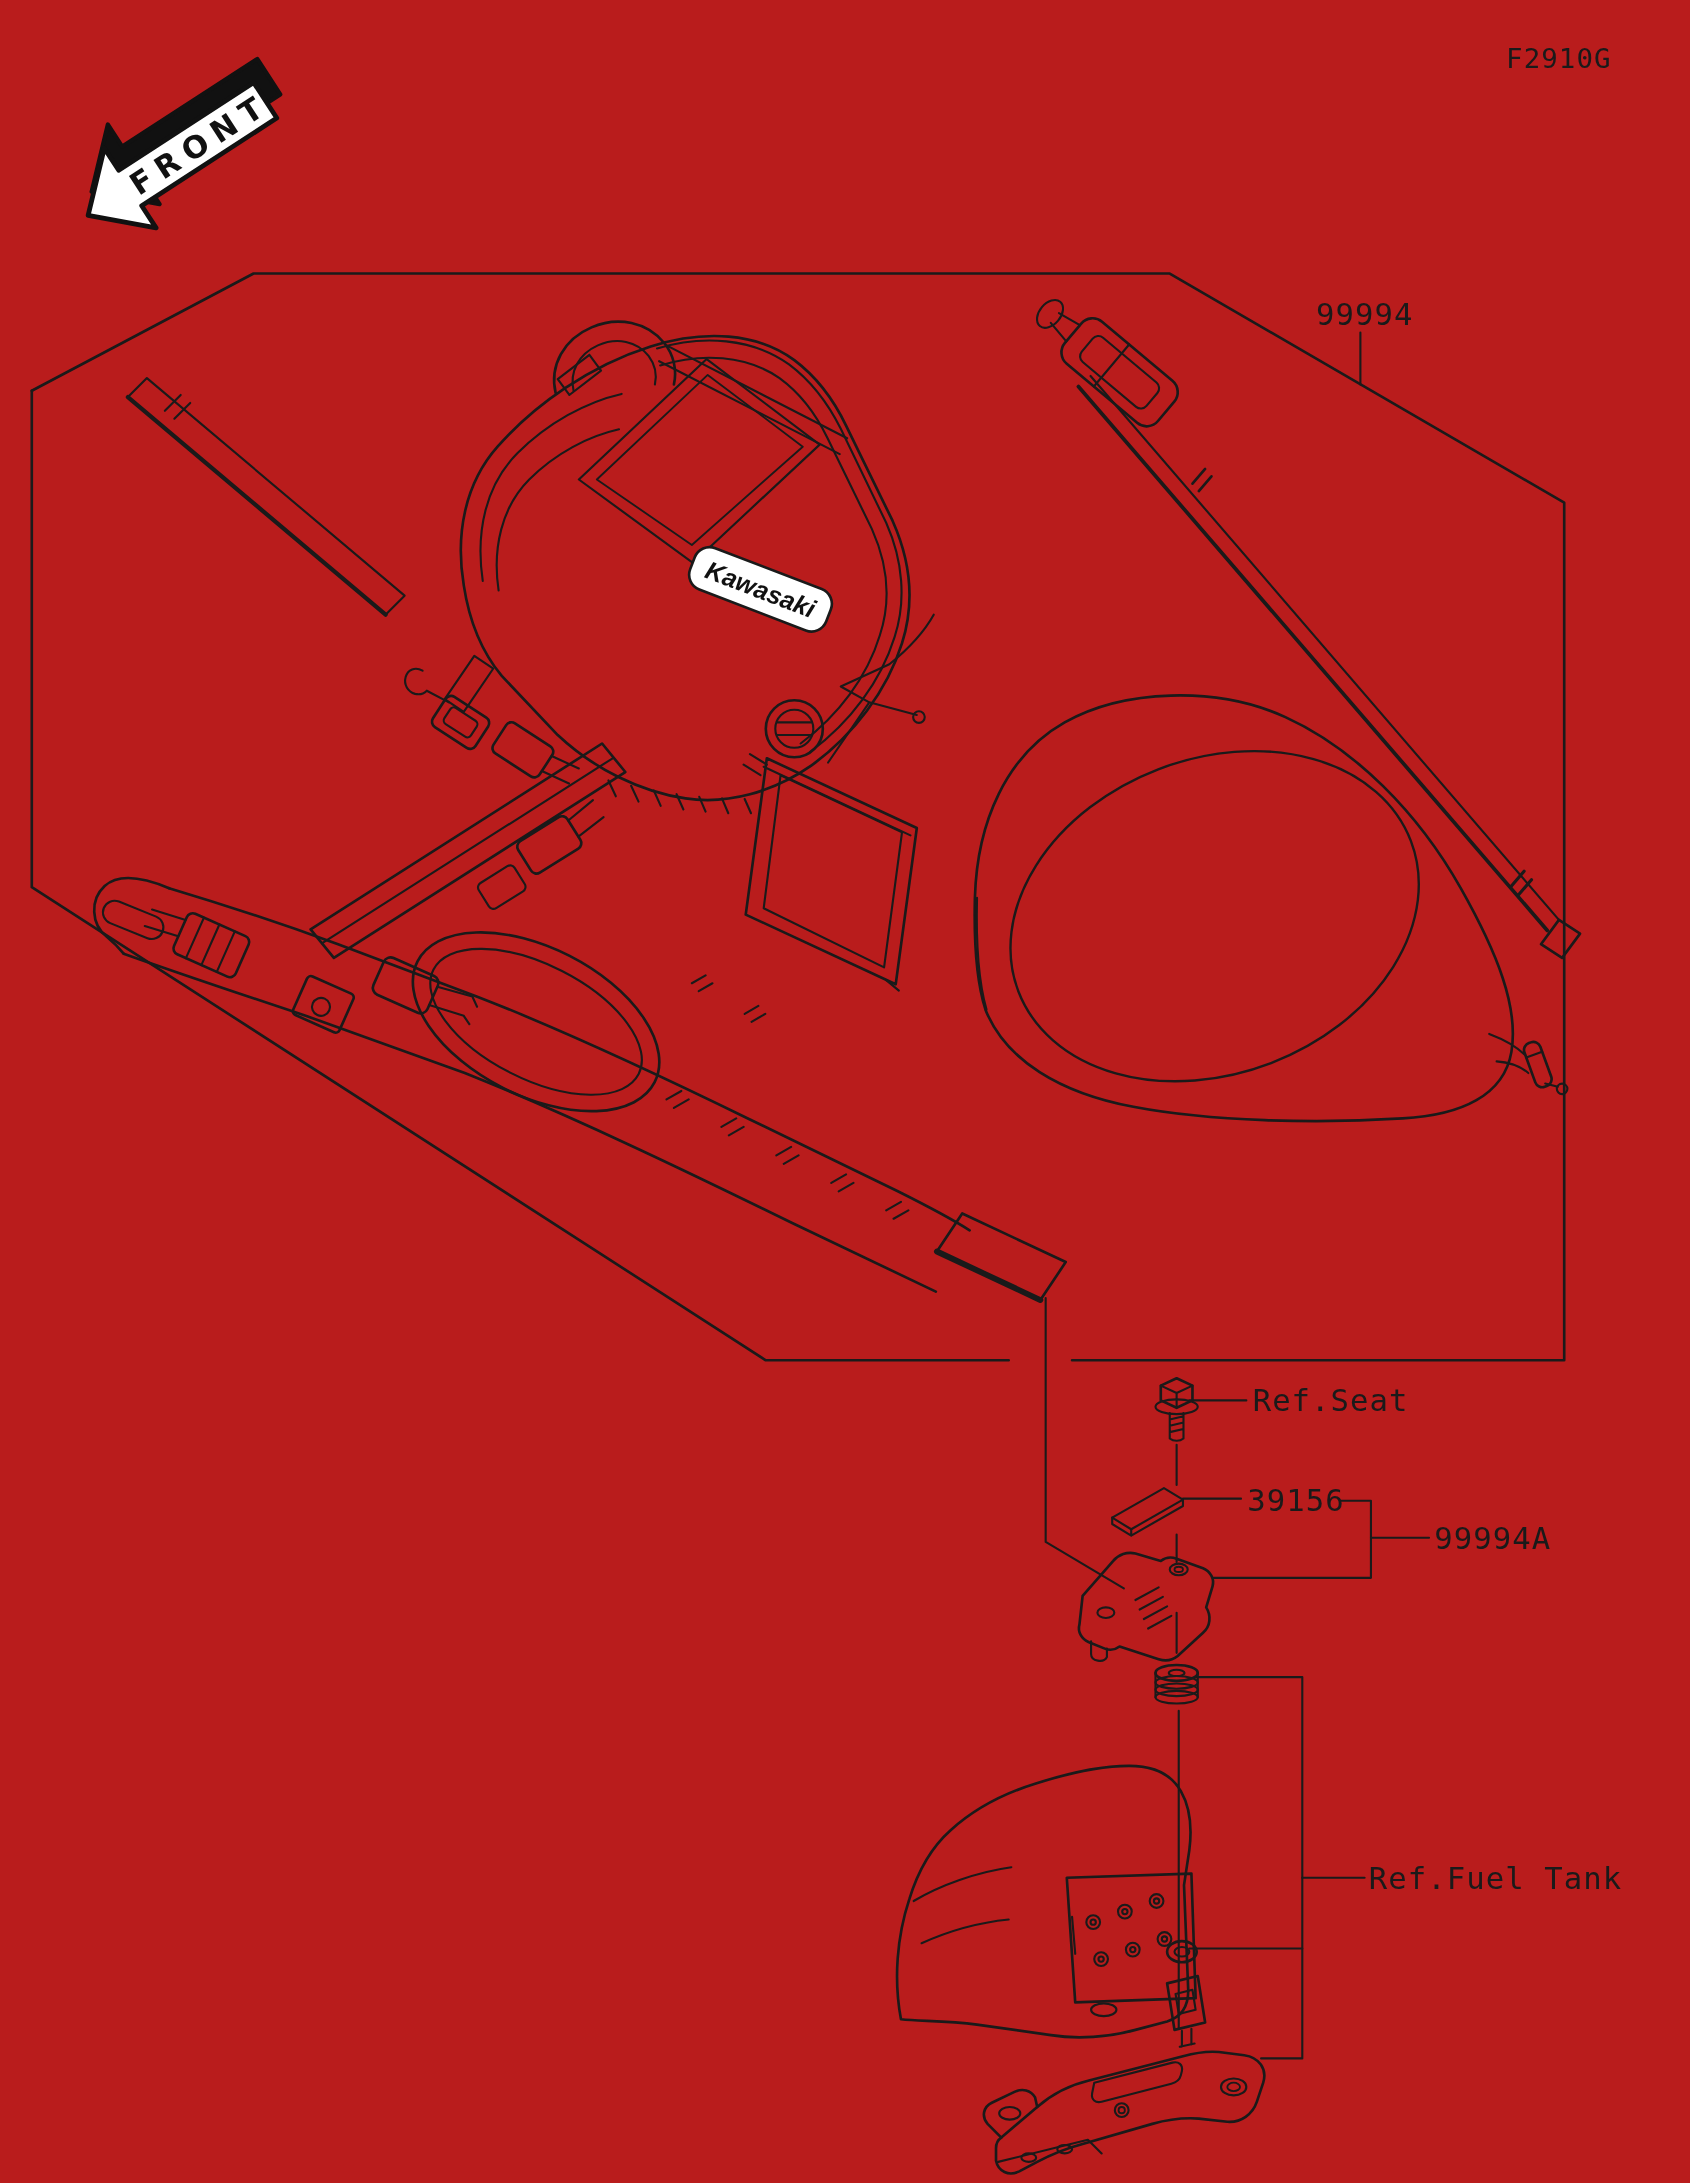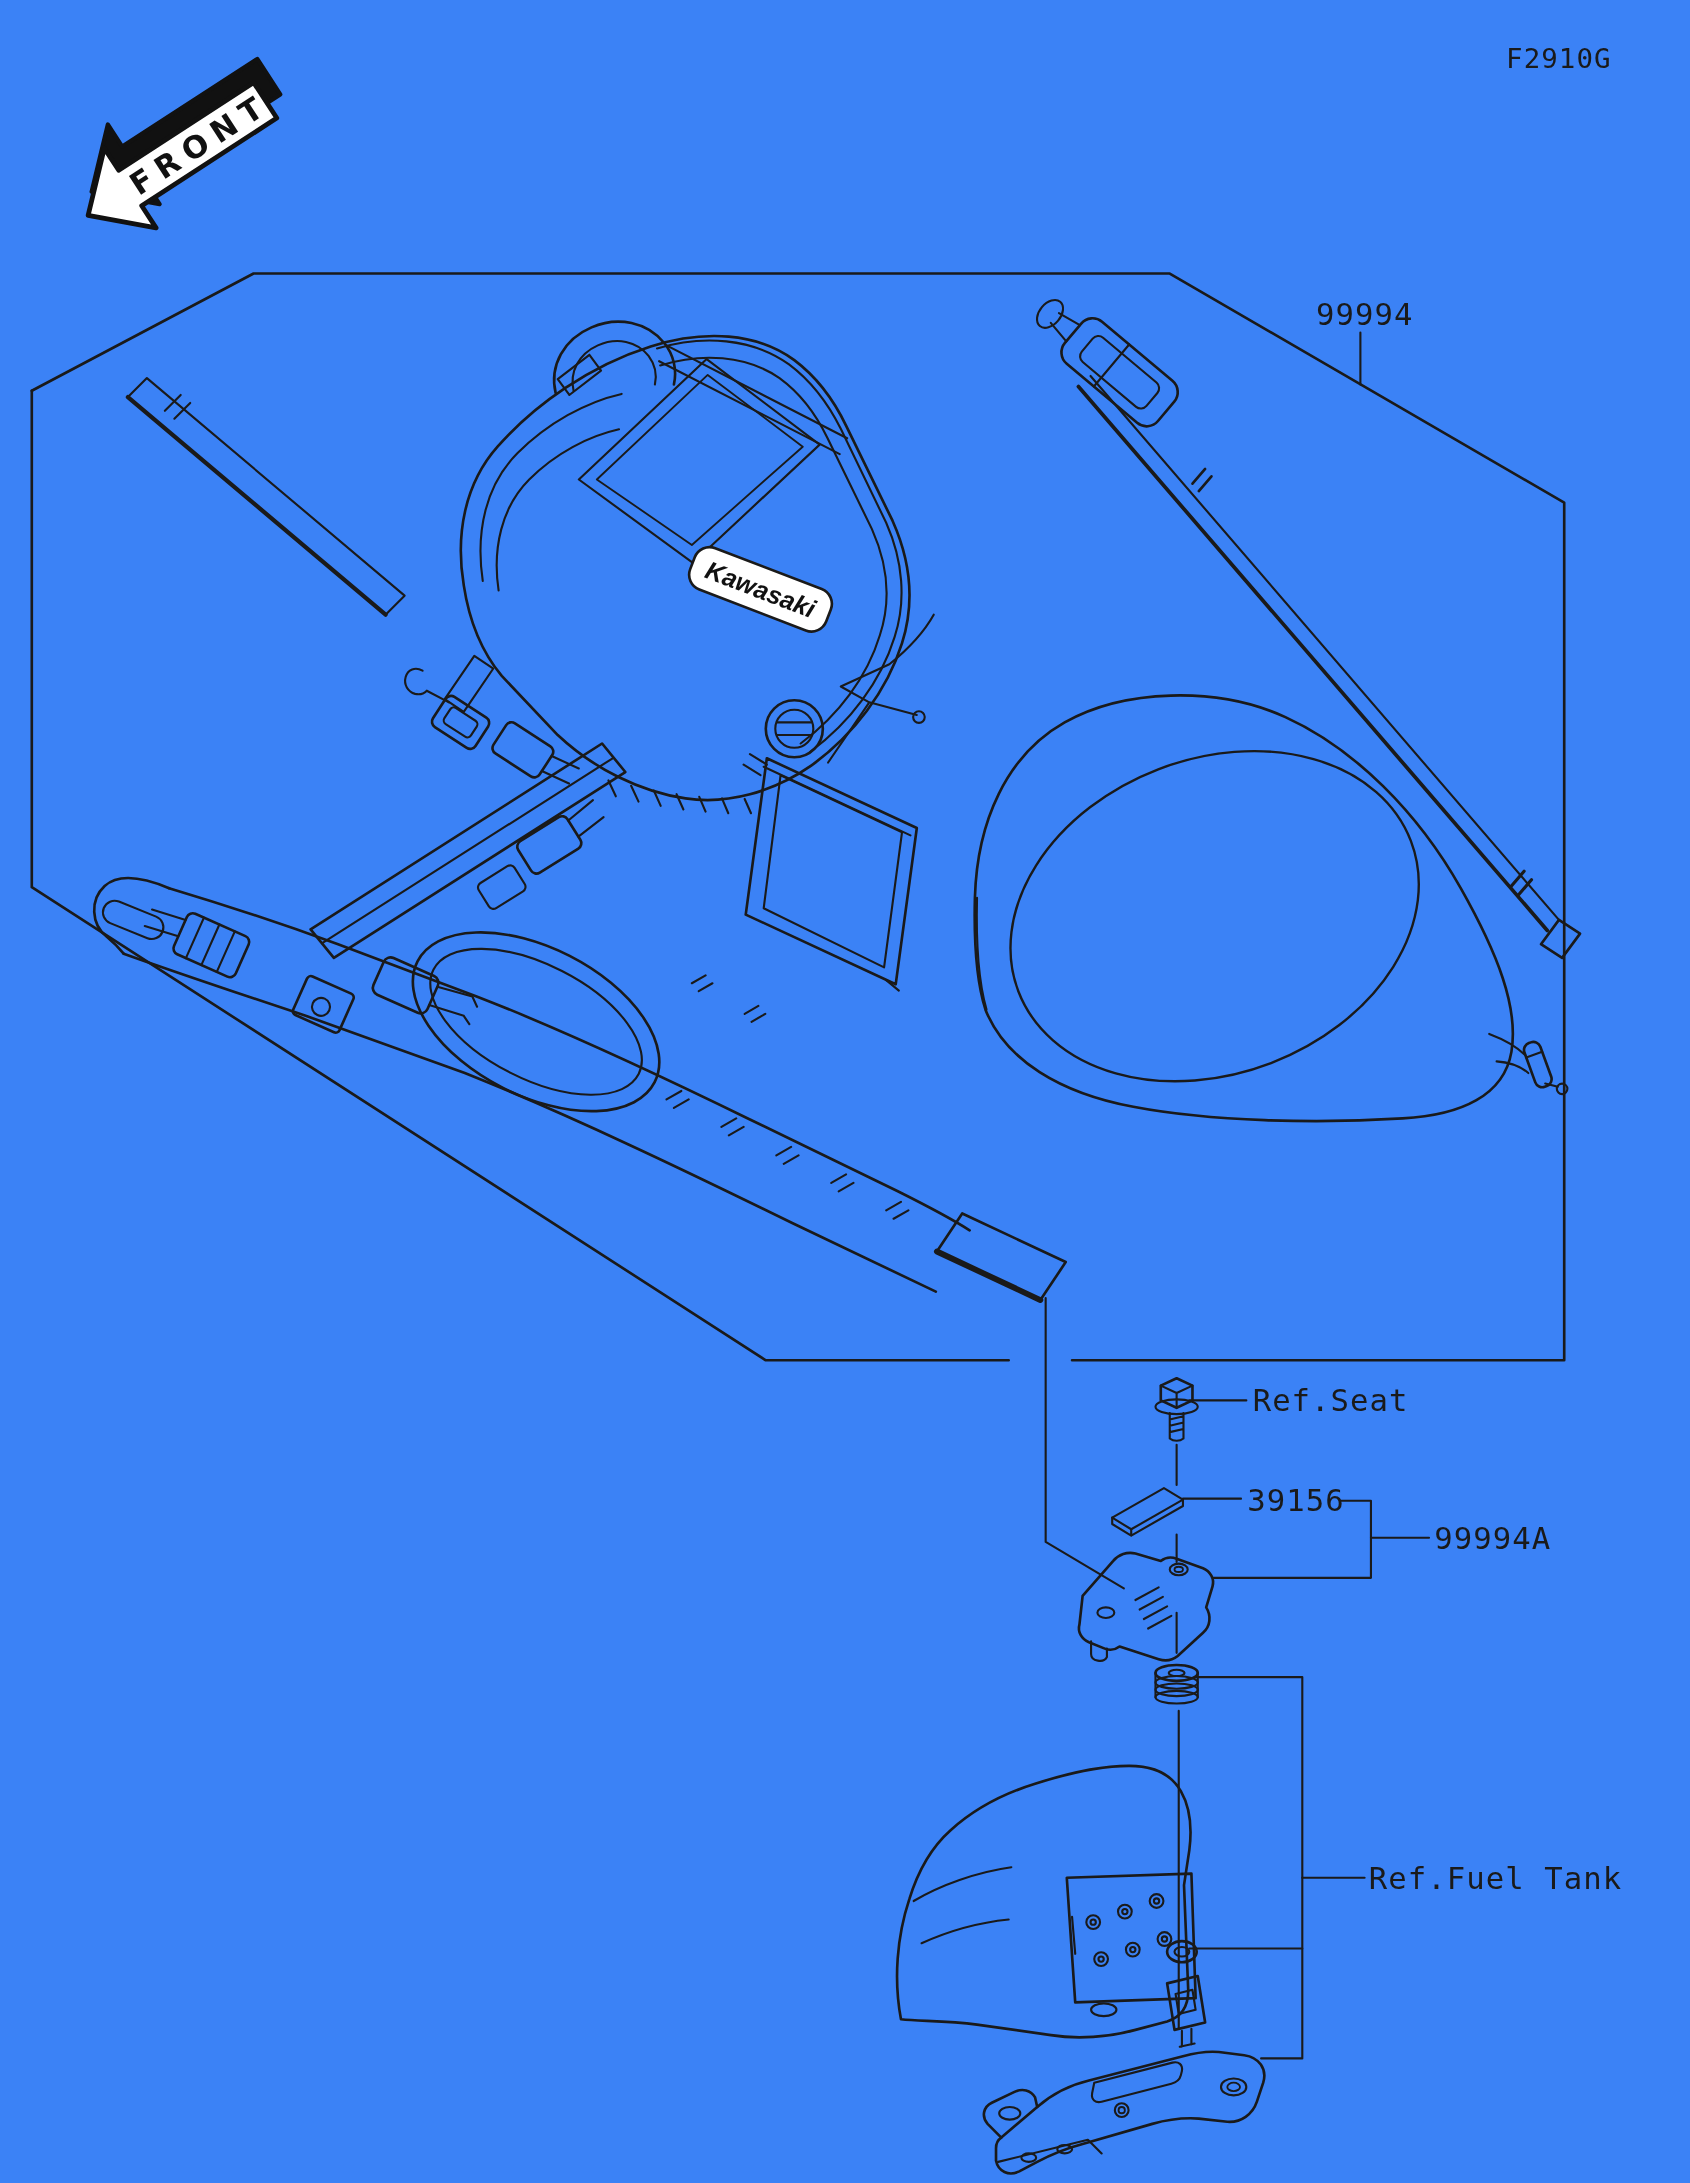--- a/index.html
+++ b/index.html
@@ -1,16 +1,16 @@
 <!DOCTYPE html>
 <html style="font-size:8.5px"><head>
 <meta charset="utf-8">
 <style>
   html,body{margin:0;padding:0;background:#ffffff;}
-  .page{width:1690px;height:2183px;background:#3b82f6;position:relative;}
+  .page{width:1690px;height:2183px;background:#b91c1c;position:relative;}
   svg{display:block;}
   .lbl{font-family:"DejaVu Sans Mono",monospace;font-size:58px;fill:#1a1a1a;letter-spacing:2px;}
   .code{font-family:"DejaVu Sans Mono",monospace;font-size:52px;fill:#1a1a1a;letter-spacing:2px;}
   .frontlbl{font-family:"DejaVu Sans",sans-serif;font-size:58px;font-weight:bold;fill:#111;letter-spacing:16px;}
   .logo{font-family:"Liberation Sans",sans-serif;font-weight:bold;font-style:italic;font-size:48px;fill:#111;}
   .ln{stroke:#1a1a1a;fill:none;stroke-linecap:round;stroke-linejoin:round;}
 </style>
 </head>
 <body>
 

